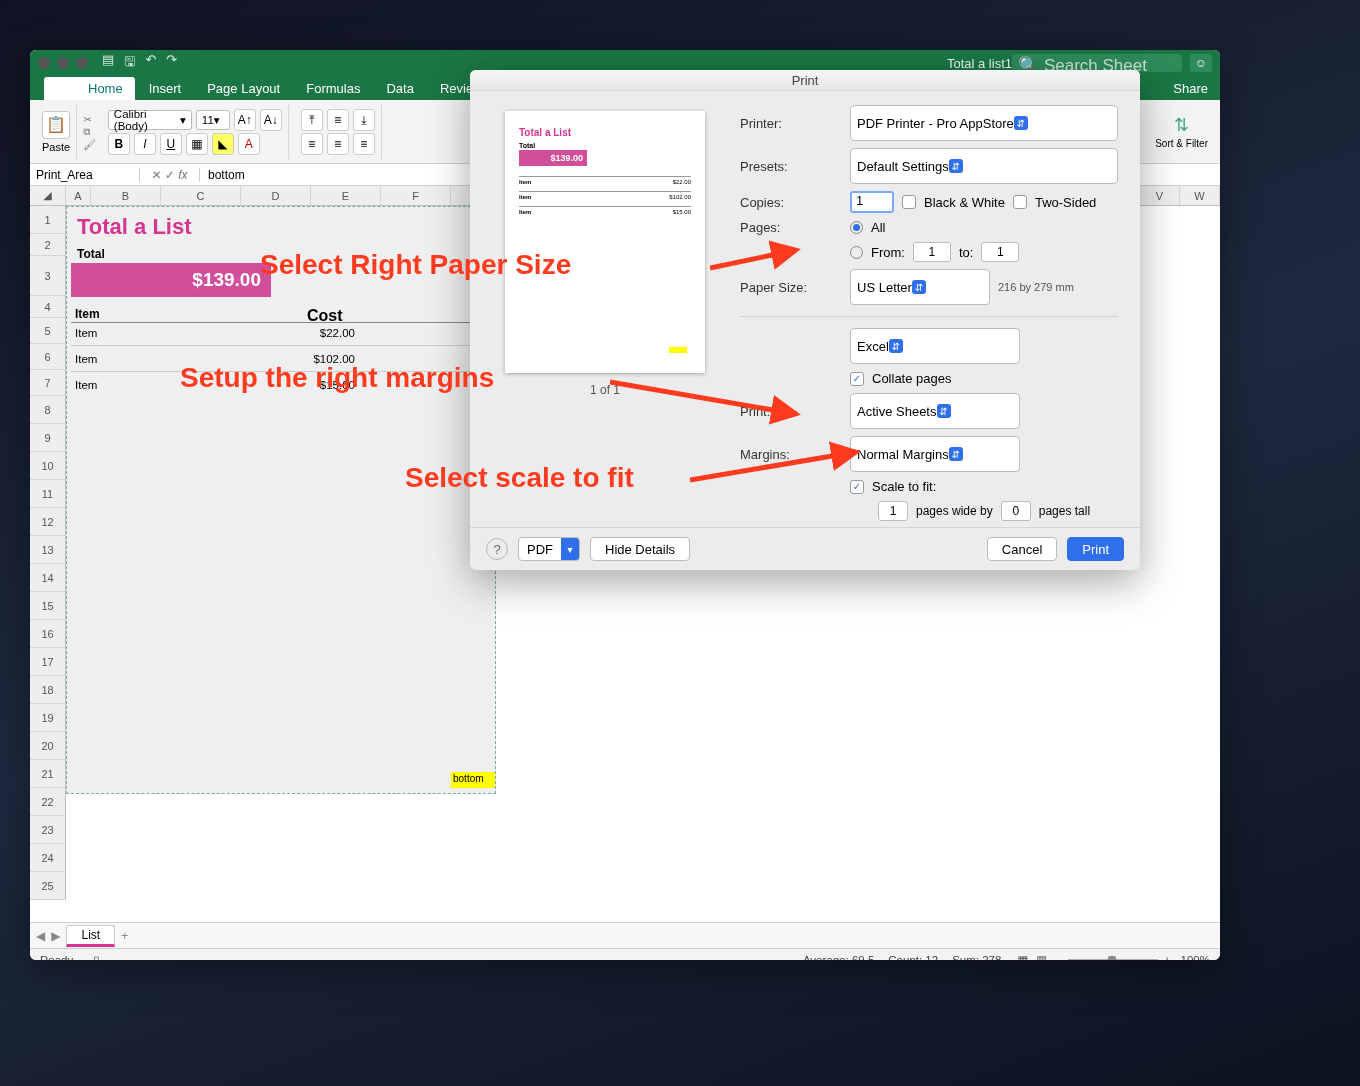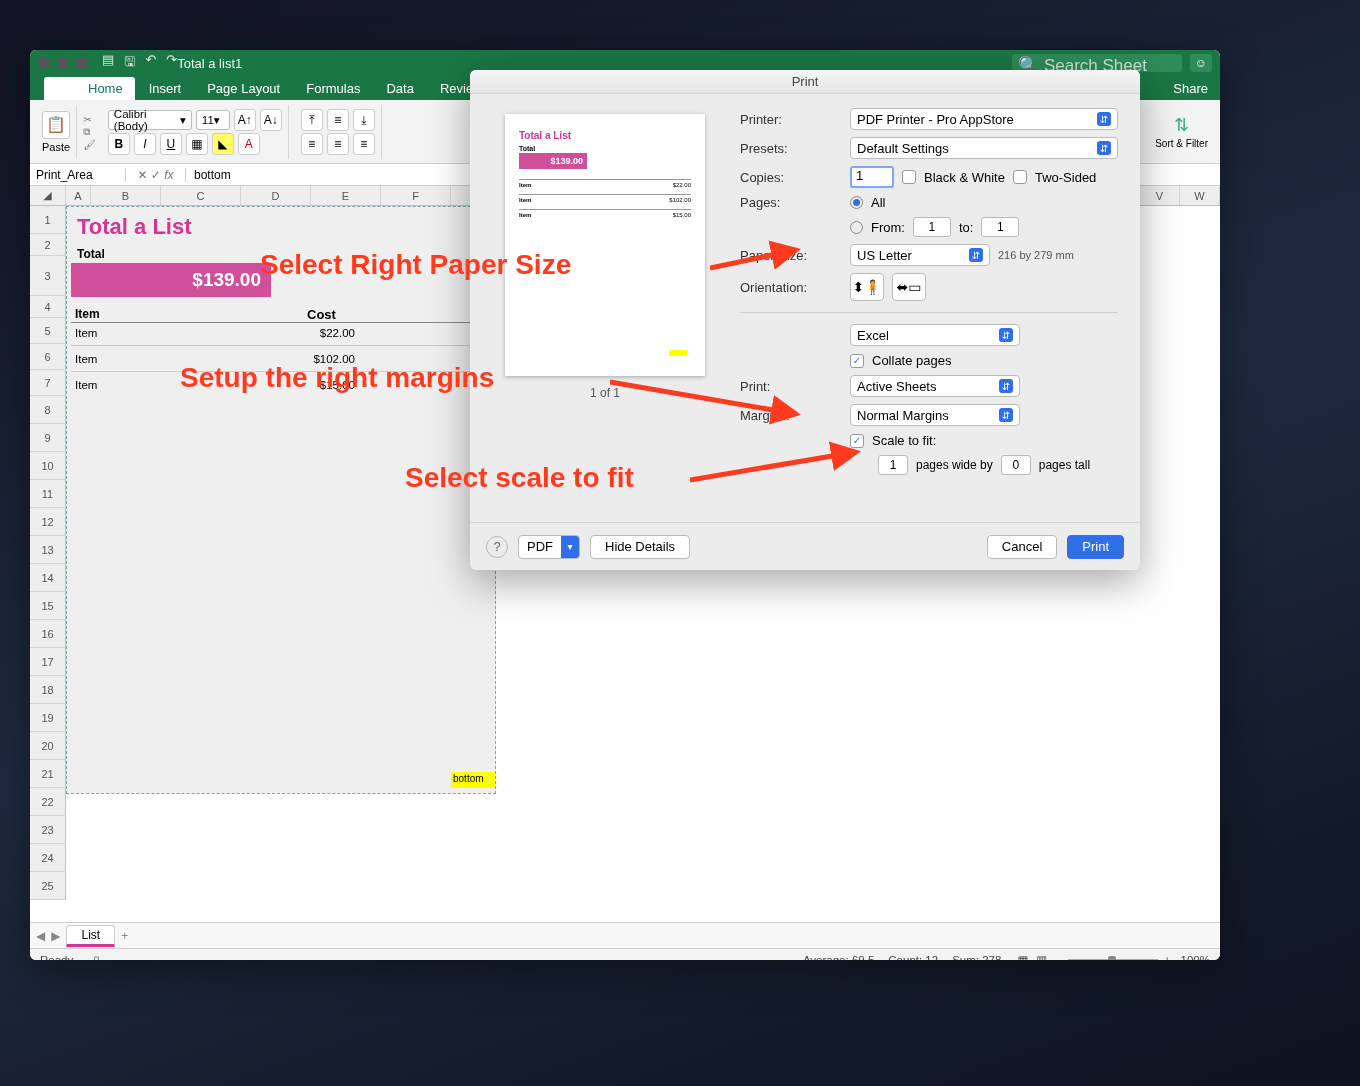--- a/index.html
+++ b/index.html
@@ -2,50 +2,50 @@
 <html><head>
 <meta charset="utf-8">
 <style>
   *{box-sizing:border-box;font-family:-apple-system,BlinkMacSystemFont,"Segoe UI",Helvetica,Arial,sans-serif;}
   body{margin:0;background:linear-gradient(160deg,#101323 0%,#1d2a3e 50%,#0d1220 100%);width:1360px;height:1086px;overflow:hidden;position:relative;}
   .excel-window{position:absolute;left:30px;top:50px;width:1190px;height:910px;background:#fff;border-radius:6px;overflow:hidden;box-shadow:0 10px 40px rgba(0,0,0,.4);}
   .titlebar{height:26px;background:#1a7644;display:flex;align-items:center;padding:0 8px;color:#fff;}
   .tl-dots{display:flex;gap:7px;margin-right:14px;}
   .tl-dot{width:12px;height:12px;border-radius:50%;background:#555;}
   .tl-icons{display:flex;gap:10px;font-size:13px;color:#d5e9de;}
-  .tl-title{flex:1;text-align:left;font-size:13px;color:#eaf5ef;}
+  .tl-title{flex:1;text-align:right;font-size:13px;color:#eaf5ef;}
   .tl-search{width:170px;height:18px;background:#2e8b5a;border-radius:3px;font-size:17px;color:#c7e3d4;padding:1px 6px;}
   .tl-user{width:22px;height:18px;background:#2e8b5a;border-radius:3px;margin-left:8px;display:flex;align-items:center;justify-content:center;font-size:12px;color:#fff;}
   .ribbon-tabs{height:24px;background:#1a7644;display:flex;align-items:flex-end;padding-left:14px;gap:2px;color:#fff;}
   .rtab{padding:4px 12px;font-size:13px;border-radius:3px 3px 0 0;cursor:pointer;}
   .rtab.active{background:#fff;color:#0f766e;padding-left:44px;}
   .ribbon{height:64px;background:#f3f3f3;border-bottom:1px solid #cfcfcf;display:flex;align-items:center;padding:0 6px;gap:6px;font-size:12px;}
   .rgrp{display:flex;flex-direction:column;gap:2px;border-right:1px solid #d8d8d8;padding:0 6px;height:54px;justify-content:center;}
   .paste-grp{align-items:center;}
   .paste-ic{width:28px;height:28px;border:1px solid #c8c8c8;background:#fff;font-size:16px;display:flex;align-items:center;justify-content:center;border-radius:3px;}
   .font-row{display:flex;gap:4px;align-items:center;}
   .drop{border:1px solid #bbb;background:#fff;border-radius:3px;height:20px;font-size:11.5px;display:flex;align-items:center;padding:0 5px;}
   .btn-sq{width:22px;height:22px;border:1px solid #ccc;background:#fff;border-radius:3px;font-size:12px;display:flex;align-items:center;justify-content:center;}
   .formula-bar{height:22px;display:flex;align-items:center;border-bottom:1px solid #cfcfcf;background:#fff;font-size:12px;}
-  .namebox{width:96px;border-right:1px solid #ccc;padding:0 6px;}
+  .namebox{width:110px;border-right:1px solid #ccc;padding:0 6px;}
   .fx{width:60px;border-right:1px solid #ccc;text-align:center;color:#777;}
   .fval{padding:0 8px;}
   .grid-area{position:relative;height:736px;overflow:hidden;background:#fff;}
   .col-head{display:flex;height:20px;border-bottom:1px solid #bfbfbf;font-size:11px;color:#555;}
   .ch{border-right:1px solid #d5d5d5;display:flex;align-items:center;justify-content:center;background:#eee;}
   .row-area{display:flex;}
   .row-heads{width:36px;}
   .rh{height:28px;border-bottom:1px solid #d5d5d5;border-right:1px solid #bfbfbf;background:#eee;font-size:11px;color:#555;display:flex;align-items:center;justify-content:center;}
   .sheet-content{position:relative;flex:1;}
   .print-area{position:absolute;left:0;top:0;width:430px;height:588px;background:#f0eff0;border:1px dashed #7aa;}
   .list-title{position:absolute;left:10px;top:7px;font-weight:700;color:#d63591;font-size:22px;}
   .total-lbl{position:absolute;left:10px;top:40px;font-weight:700;font-size:12px;}
   .total-box{position:absolute;left:4px;top:56px;width:200px;height:34px;background:#d14f9a;color:#fff;font-weight:700;font-size:19px;display:flex;align-items:center;justify-content:flex-end;padding-right:10px;}
   .itm-head{position:absolute;left:8px;top:100px;font-weight:700;font-size:12px;}
-  .cost-head{position:absolute;left:240px;top:100px;font-weight:700;font-size:13px;}
+  .cost-head{position:absolute;left:240px;top:100px;font-weight:700;font-size:16px;}
   .divider{position:absolute;left:4px;width:420px;border-top:1px solid #888;}
   .irow{position:absolute;left:8px;font-size:11.5px;width:280px;display:flex;justify-content:space-between;}
   .bottom-cell{position:absolute;left:384px;top:565px;width:44px;height:16px;background:#ffff00;font-size:10px;padding:1px 2px;}
   .sheet-tabs{height:26px;border-top:1px solid #cfcfcf;display:flex;align-items:center;padding:0 6px;gap:6px;font-size:12px;background:#f7f7f7;}
   .stab{height:22px;padding:2px 14px;border:1px solid #ccc;border-bottom:3px solid #d63591;background:#fff;border-radius:3px 3px 0 0;}
   .status-bar{height:22px;background:#f3f3f3;border-top:1px solid #cfcfcf;display:flex;align-items:center;font-size:11.5px;color:#444;padding:0 10px;}
   .status-bar .sp{flex:1;}
   
   .print-dialog{position:absolute;left:470px;top:70px;width:670px;height:500px;background:#ececec;border-radius:6px;box-shadow:0 12px 40px rgba(0,0,0,.35);display:flex;flex-direction:column;font-size:13px;}
   .pd-title{height:24px;display:flex;align-items:center;justify-content:center;color:#444;font-size:13px;border-bottom:1px solid #d5d5d5;background:linear-gradient(#f6f6f6,#e5e5e5);border-radius:6px 6px 0 0;}
@@ -54,21 +54,21 @@
   .pd-page{width:200px;height:262px;background:#fff;box-shadow:0 1px 4px rgba(0,0,0,.3);position:relative;padding:16px 14px;font-size:8px;}
   .pd-page .pt{color:#d63591;font-weight:700;font-size:10px;}
   .pd-page .ptot{font-size:7px;font-weight:700;margin-top:4px;}
   .pd-page .pbox{width:68px;height:16px;background:#d14f9a;color:#fff;font-weight:700;font-size:9px;display:flex;align-items:center;justify-content:flex-end;padding-right:4px;margin-top:1px;}
   .pd-page .phr{border-top:0.5px solid #999;margin-top:6px;}
   .pd-page .pyel{position:absolute;right:18px;bottom:20px;width:18px;height:6px;background:#ffff00;}
   .pd-pager{margin-top:10px;font-size:12px;color:#555;}
   .pd-form{flex:1;padding:14px 22px 6px 0;display:flex;flex-direction:column;gap:7px;}
   .pd-row{display:flex;align-items:center;gap:8px;}
   .pd-lbl{width:102px;text-align:left;color:#333;}
-  .pd-sel{flex:1;height:22px;background:#fff;border:1px solid #bbb;border-radius:4px;padding:0 6px;display:flex;align-items:center;justify-content:space-between;}
+  .pd-sel{flex:1;height:36px;background:#fff;border:1px solid #bbb;border-radius:4px;padding:0 6px;display:flex;align-items:center;justify-content:flex-start;}
   .pd-sel .car{width:14px;height:14px;background:#2f6fea;border-radius:3px;color:#fff;font-size:10px;display:flex;align-items:center;justify-content:center;}
   .pd-num{width:38px;height:20px;border:1px solid #bbb;background:#fff;border-radius:3px;text-align:center;font-size:12px;}
   .pd-copies{border:2px solid #7aa8ff;width:44px;height:22px;background:#fff;border-radius:3px;text-align:left;padding:0 4px;}
   .pd-chk{width:14px;height:14px;border:1px solid #999;background:#fff;border-radius:3px;display:inline-flex;align-items:center;justify-content:center;font-size:10px;color:#2f6fea;}
   .pd-radio{width:13px;height:13px;border:1px solid #888;border-radius:50%;display:inline-flex;align-items:center;justify-content:center;}
   .pd-radio.on::after{content:"";width:7px;height:7px;background:#2f6fea;border-radius:50%;}
   .pd-hr{border-top:1px solid #cfcfcf;margin:4px 0;}
   .pd-orient{display:flex;gap:8px;}
   .ob{width:34px;height:28px;border:1px solid #bbb;background:#fff;border-radius:4px;display:flex;align-items:center;justify-content:center;font-size:14px;}
   .pd-footer{height:48px;display:flex;align-items:center;padding:0 16px;gap:10px;border-top:1px solid #d5d5d5;}
@@ -324,27 +324,20 @@
         <span>to:</span>
         <input class="pd-num" value="1" style="">
       </div>
       <div class="pd-row">
         <div class="pd-lbl">Paper Size:</div>
         <div class="pd-sel" style="flex:0 0 140px">
             <span>US Letter</span>
             <span class="car">⇵</span>
           </div>
         <span style="font-size:11px;color:#555">216 by 279 mm</span>
-      </div>
-      <div class="pd-row">
-        <div class="pd-lbl">Orientation:</div>
-        <div class="pd-orient">
-          <div class="ob">⬍🧍</div>
-          <div class="ob">⬌▭</div>
-        </div>
       </div>
       <div class="pd-hr"></div>
       <div class="pd-row">
         <div class="pd-lbl"></div>
         <div class="pd-sel" style="flex:0 0 170px">
             <span>Excel</span>
             <span class="car">⇵</span>
           </div>
       </div>
       <div class="pd-row">

